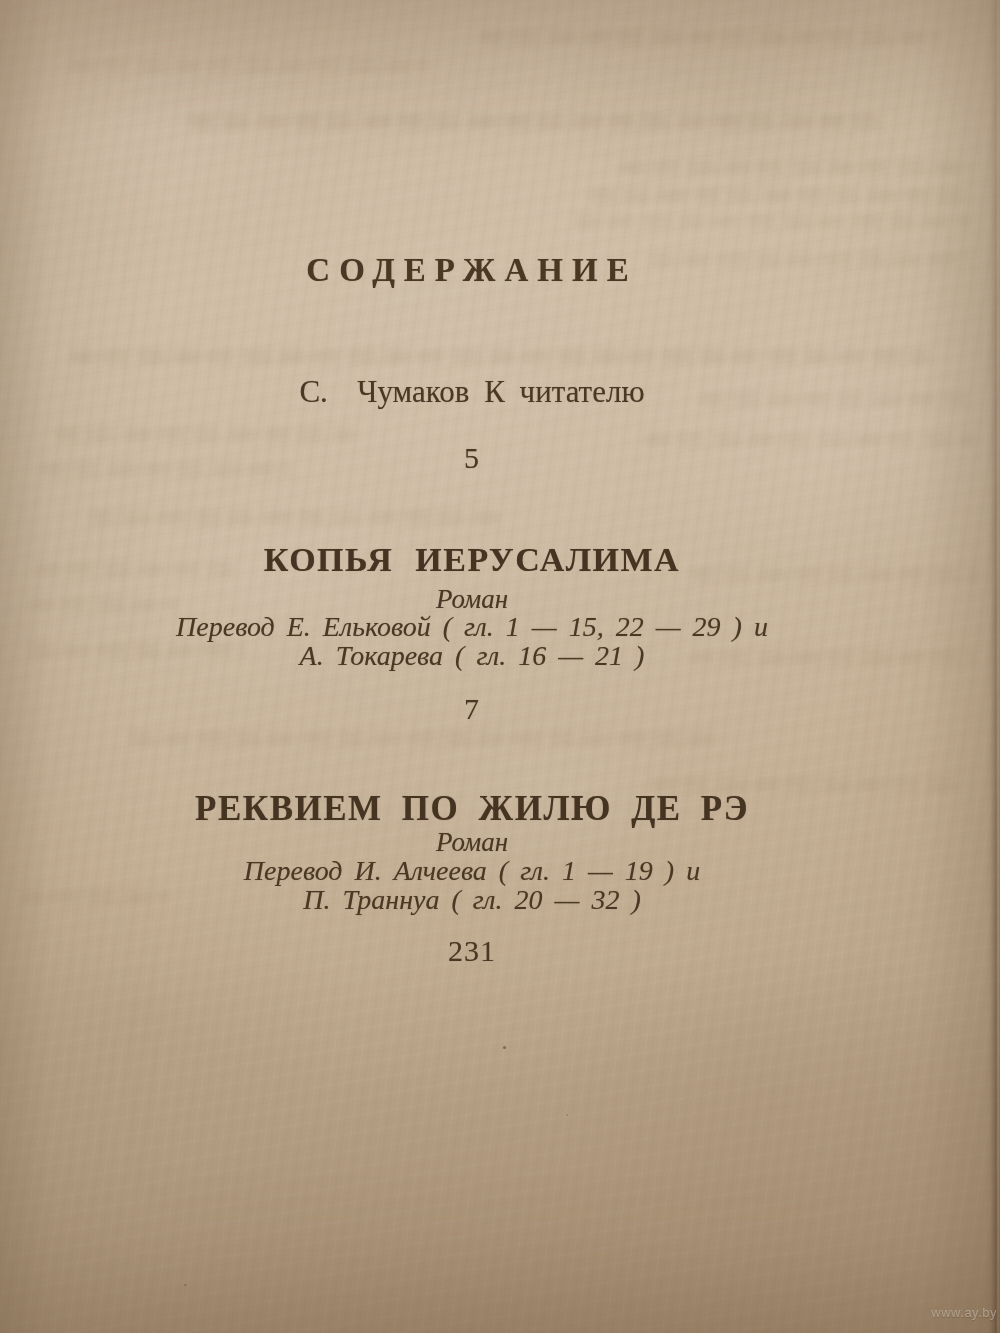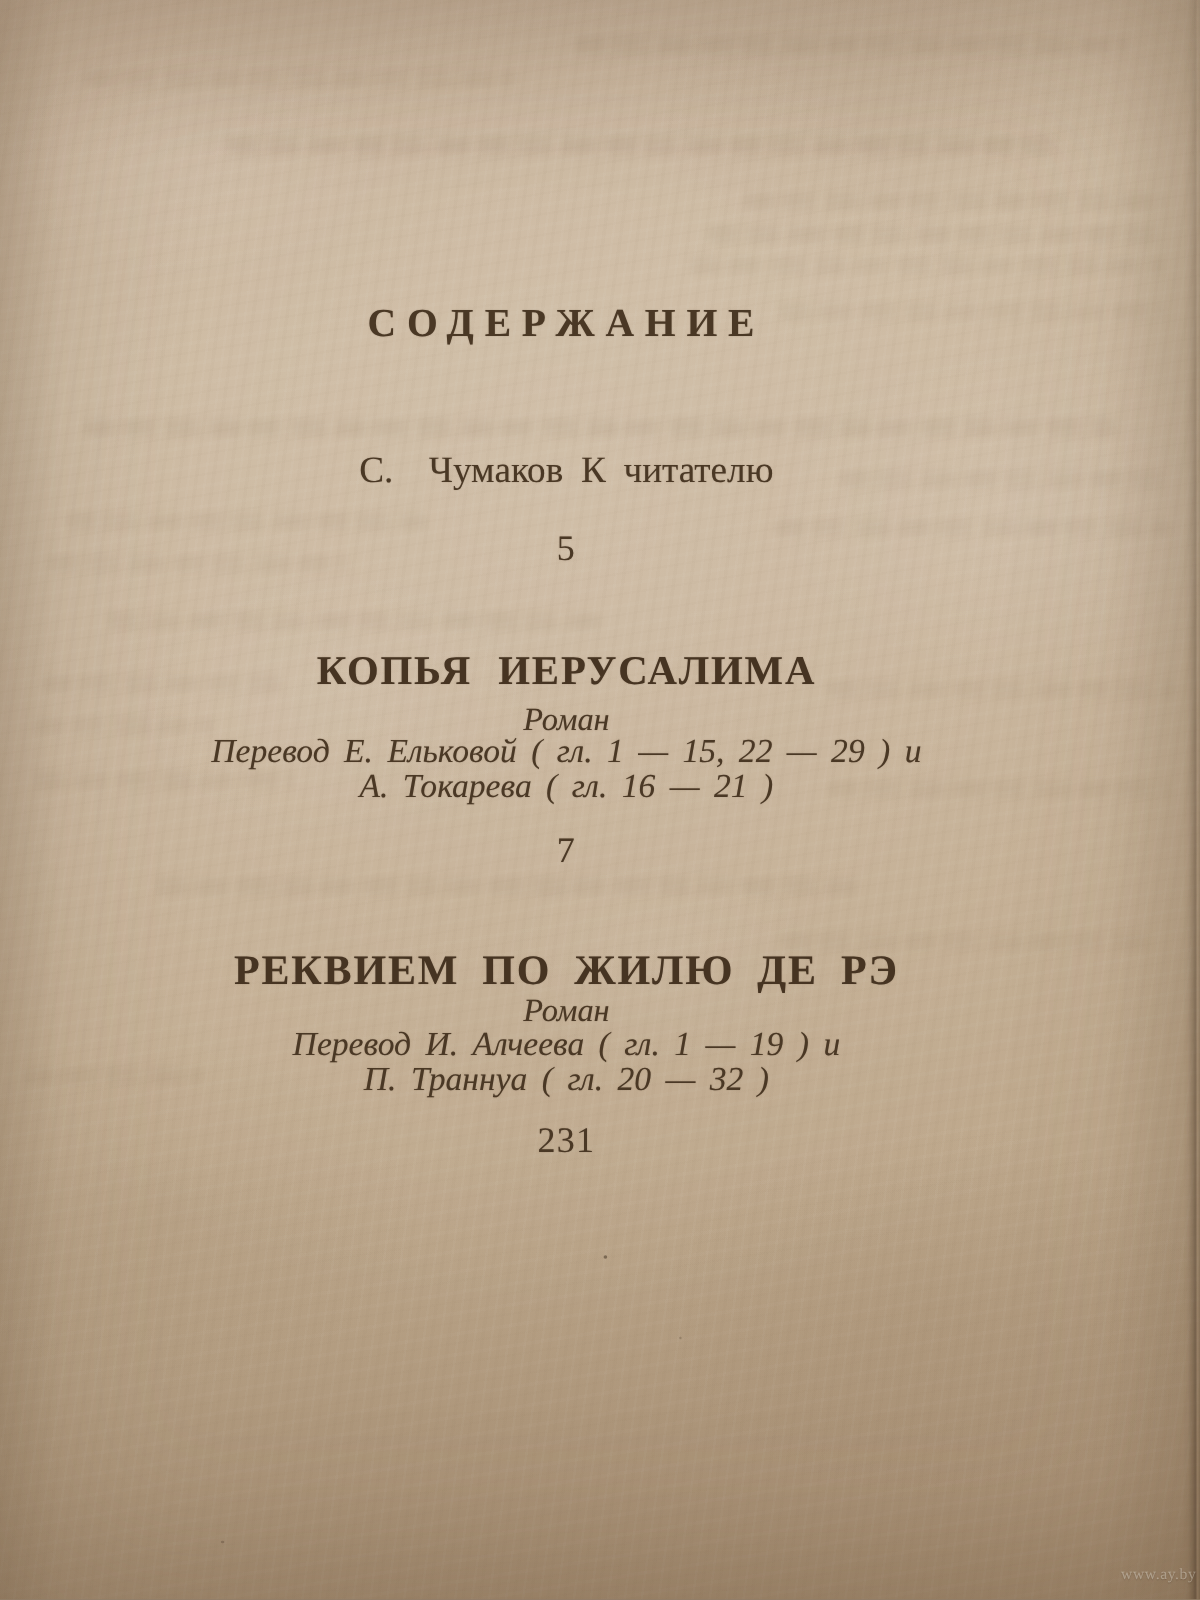--- a/index.html
+++ b/index.html
@@ -87,21 +87,21 @@
   .genre-1     { top: 586px; }
   .genre-2     { top: 829px; }
   .trans       { font-style: italic; font-size: 28px; word-spacing: 5px; }
   .trans-1a    { top: 613px; }
   .trans-1b    { top: 642px; }
   .trans-2a    { top: 857px; }
   .trans-2b    { top: 886px; }
 
   .watermark {
     position: absolute; right: 3px; bottom: 13px;
-    font-family: Liberation Serif, serif;
+    font-family: Liberation Sans, sans-serif;
     font-size: 13px; letter-spacing: 0.5px;
     color: rgba(236,230,219,0.42);
     text-shadow: 0 1px 1px rgba(88,68,48,0.45);
     pointer-events: none;
   }
 </style>
 </head>
 <body>
 
 <div class="photo">

